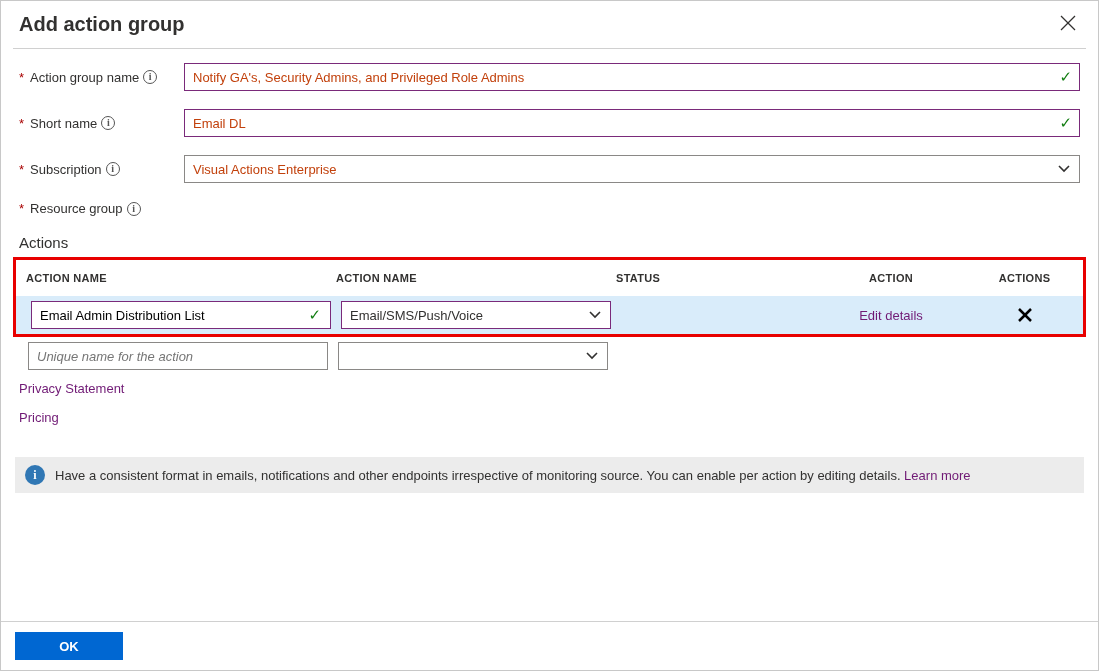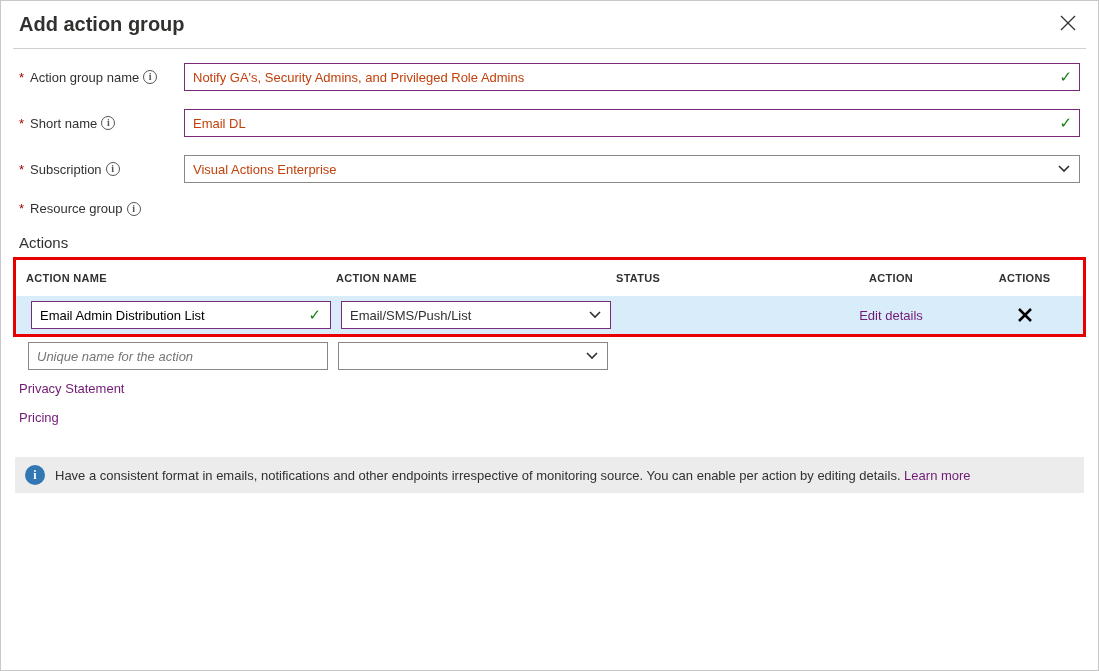--- a/index.html
+++ b/index.html
@@ -343,21 +343,21 @@
         <div class="actions-row selected">
           <div class="cell col-name">
             <div class="mini-input-wrap">
               <input class="mini-input" type="text" value="Email Admin Distribution List" style="">
               <span class="valid-check" style="right:10px;">✓</span>
             </div>
           </div>
           <div class="cell col-type">
             <div class="mini-select-wrap">
               <div class="mini-select" style="display:flex;align-items:center;">
-                <span>Email/SMS/Push/List</span>
+                <span>Email/SMS/Push/Voice</span>
               </div>
               <span class="select-chevron" style="right:10px;">
                 <svg width="12" height="8" viewBox="0 0 12 8">
                     <polyline points="1,1 6,6 11,1" fill="none" stroke="#323130" stroke-width="1.6"></polyline>
                   </svg>
               </span>
             </div>
           </div>
           <div class="cell col-status"></div>
           <div class="cell col-details">
@@ -401,14 +401,17 @@
   </div>
 
   <div class="info-bar">
     <span class="round">i</span>
     <span>
       <span>Have a consistent format in emails, notifications and other endpoints irrespective of monitoring source. You can enable per action by editing details. </span>
       <span class="link hoverable">Learn more</span>
     </span>
   </div>
 
+  <div class="footer">
+    <button class="ok-btn">OK</button>
+  </div>
 
 </div>
 
 </body></html>

